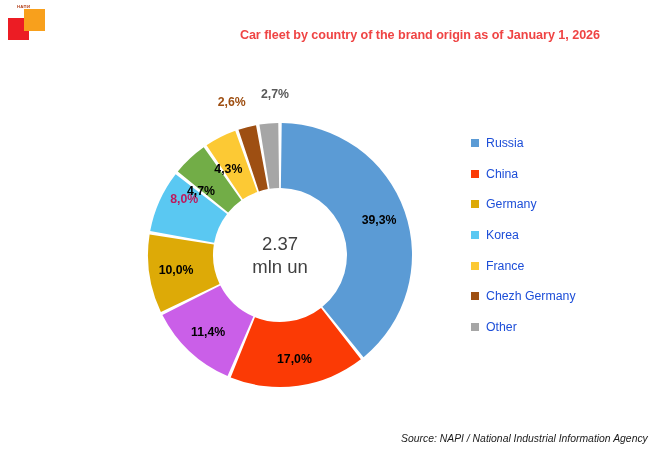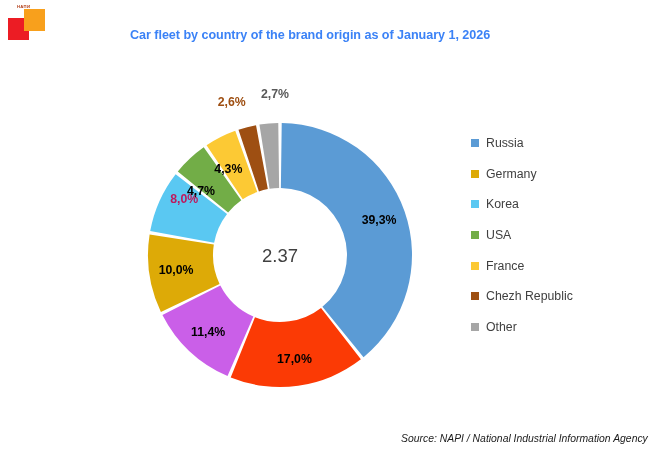--- a/index.html
+++ b/index.html
@@ -68,24 +68,24 @@
     line-height: 10px;
     vertical-align: -1px;
   }
 
   
   #chart-title {
     position: absolute;
     left: 130px;
     top: 28px;
     width: 470px;
-    text-align: left;
+    text-align: right;
     font-size: 12.6px;
     font-weight: bold;
-    color: #3b82f6;
+    color: #ef4444;
     letter-spacing: -0.05px;
   }
 
   
   #donut-wrap {
     position: absolute;
     left: 148px;
     top: 123px;
     width: 264px;
     height: 264px;
@@ -139,21 +139,21 @@
     height: 30.6px;
   }
   .legend-swatch {
     width: 8px;
     height: 8px;
     flex: 0 0 8px;
     margin-right: 7px;
   }
   .legend-text {
     font-size: 12.3px;
-    color: #404040;
+    color: #1d4ed8;
     white-space: nowrap;
   }
 
   
   #source-note {
     position: absolute;
     left: 401px;
     top: 433px;
     font-size: 10.4px;
     font-style: italic;
@@ -179,56 +179,57 @@
       <path d="M 79.51305497903351 253.11614509373243 A 132 132 0 0 1 14.418532498631393 191.9883196982929 L 72.3184975561235 162.44861681655777 A 67 67 0 0 0 105.3588991181458 193.4756191006066 Z" fill="#ca5fe8"></path>
       <path d="M 12.88851358706306 188.88983920262686 A 132 132 0 0 1 1.6143449393846083 111.41891755970508 L 65.81940235559672 121.55354148863819 A 67 67 0 0 0 71.54189704797898 160.87590323163636 Z" fill="#ddaa07"></path>
       <path d="M 2.197774778079122 108.01287163002355 A 132 132 0 0 1 27.657191571090053 51.15089159942579 L 79.03811996411389 90.962952554254 A 67 67 0 0 0 66.11553719796441 119.82471514554226 Z" fill="#5ac8f2"></path>
       <path d="M 29.80933017685834 48.447220267081235 A 132 132 0 0 1 55.70399228295416 24.28315263413768 L 93.27399608301461 77.32553959460017 A 67 67 0 0 0 80.13049334734475 89.59063452950335 Z" fill="#72ad47"></path>
       <path d="M 58.54983536464674 22.322867857335453 A 132 132 0 0 1 87.22157164935354 7.827167405885348 L 109.27155530686883 68.97288042571454 A 67 67 0 0 0 94.71847704114646 76.33054656395058 Z" fill="#fcc934"></path>
       <path d="M 90.48738191844146 6.6975557300869895 A 132 132 0 0 1 108.01287163002374 2.1977747780790935 L 119.82471514554236 66.11553719796439 A 67 67 0 0 0 110.92920142829982 68.39951692360475 Z" fill="#9e4f12"></path>
       <path d="M 111.41891755970539 1.6143449393845515 A 132 132 0 0 1 130.27217338458286 0.011308760231059978 L 131.12299709672007 65.00574005254153 A 67 67 0 0 0 121.55354148863834 65.81940235559671 Z" fill="#a6a6a6"></path>
     </svg>
   <div id="center-label">
     <span>2.37</span>
+    <span>mln un</span>
   </div>
 <div class="slice-label" style="left: 231.123px; top: 97.3652px; color: rgb(0, 0, 0);">39,3%</div>
     <div class="slice-label" style="left: 146.468px; top: 235.998px; color: rgb(0, 0, 0);">17,0%</div>
     <div class="slice-label" style="left: 60.1226px; top: 208.542px; color: rgb(0, 0, 0);">11,4%</div>
     <div class="slice-label" style="left: 28.0945px; top: 147.121px; color: rgb(0, 0, 0);">10,0%</div>
     <div class="slice-label" style="left: 36.1674px; top: 76px; color: #be185d;">8,0%</div>
     <div class="slice-label" style="left: 52.9521px; top: 67.5773px; color: rgb(0, 0, 0);">4,7%</div>
     <div class="slice-label" style="left: 80.3692px; top: 45.8329px; color: rgb(0, 0, 0); text-align: right;">4,3%</div>
     <div class="slice-label" style="left: 83.7018px; top: -21.1618px; color: rgb(158, 79, 18);">2,6%</div>
     <div class="slice-label" style="left: 126.953px; top: -29.4463px; color: rgb(89, 89, 89);">2,7%</div>
   </div>
 
 <div id="legend">
     <div class="legend-row">
       <span class="legend-swatch" style="background: rgb(91, 155, 213);"></span>
       <span class="legend-text">Russia</span>
     </div>
     <div class="legend-row">
+      <span class="legend-swatch" style="background: rgb(251, 58, 5);"></span>
+      <span class="legend-text">China</span>
+    </div>
+    <div class="legend-row">
       <span class="legend-swatch" style="background: rgb(221, 170, 7);"></span>
       <span class="legend-text">Germany</span>
     </div>
     <div class="legend-row">
       <span class="legend-swatch" style="background: rgb(90, 200, 242);"></span>
       <span class="legend-text">Korea</span>
     </div>
     <div class="legend-row">
-      <span class="legend-swatch" style="background: rgb(114, 173, 71);"></span>
-      <span class="legend-text">USA</span>
-    </div>
-    <div class="legend-row">
       <span class="legend-swatch" style="background: rgb(252, 201, 52);"></span>
       <span class="legend-text">France</span>
     </div>
     <div class="legend-row">
       <span class="legend-swatch" style="background: rgb(158, 79, 18);"></span>
-      <span class="legend-text">Chezh Republic</span>
+      <span class="legend-text">Chezh Germany</span>
     </div>
     <div class="legend-row">
       <span class="legend-swatch" style="background: rgb(166, 166, 166);"></span>
       <span class="legend-text">Other</span>
     </div>
   </div>
 
 <div id="source-note">Source: NAPI / National Industrial Information Agency</div>
 
 </body></html>

